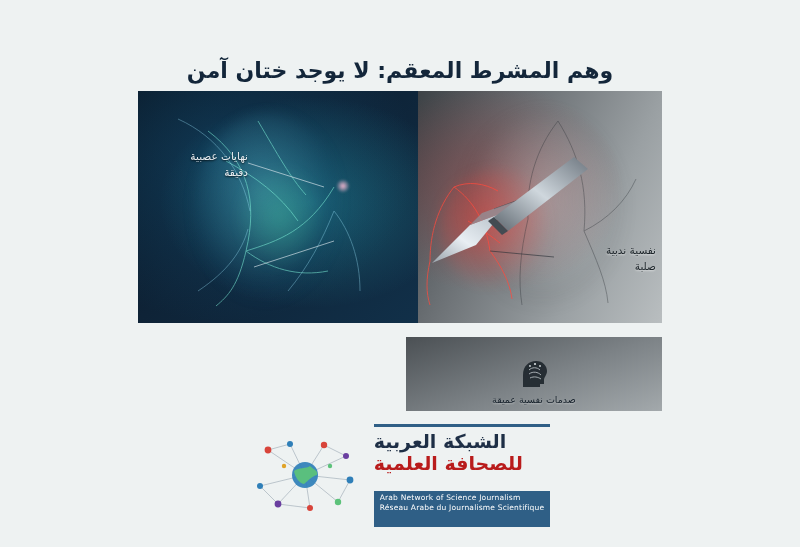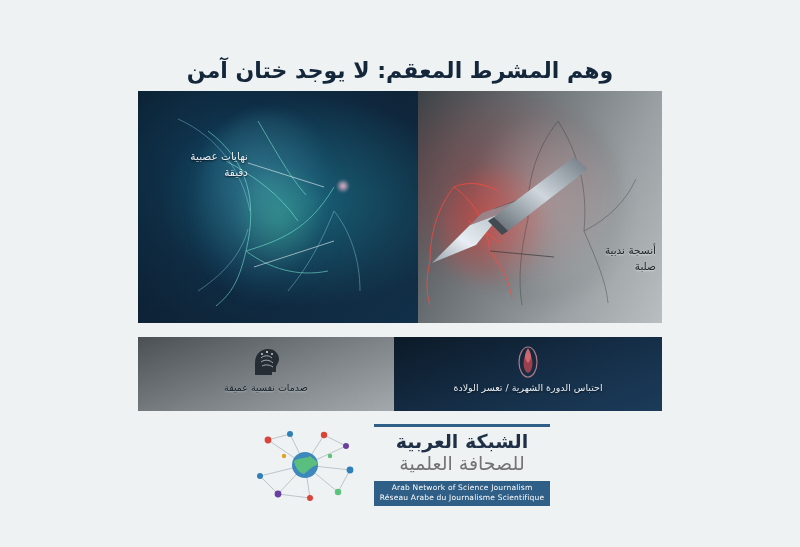--- a/index.html
+++ b/index.html
@@ -114,21 +114,21 @@
     display: flex;
   }
   .panel {
     position: relative;
     height: 74px;
     display: flex;
     flex-direction: column;
     align-items: center;
     justify-content: flex-start;
     box-sizing: border-box;
-    padding-top: 7px;
+    padding-top: 19px;
   }
   .panel-left {
     width: 268px;
     background: linear-gradient(160deg, #0c1a28 0%, #16304a 60%, #1b3b59 100%);
   }
   .panel-right {
     width: 256px;
     background: linear-gradient(160deg, #4b5054 0%, #7d8387 55%, #a3a9ac 100%);
   }
   .panel-icon { height: 36px; display: flex; align-items: center; justify-content: center; }
@@ -146,44 +146,44 @@
     position: absolute;
     left: 0;
     top: 424px;
     width: 800px;
     display: flex;
     align-items: center;
     justify-content: center;
     gap: 14px;
   }
   .logo-text {
-    text-align: center;
+    text-align: left;
     direction: rtl;
     position: relative;
   }
   .logo-ar1 {
     font-size: 19px;
     font-weight: bold;
     color: #1e2f46;
     letter-spacing: 0px;
     line-height: 1.15;
   }
   .logo-ar2 {
     font-size: 19px;
-    font-weight: normal;
-    color: #737373;
+    font-weight: bold;
+    color: #b91c1c;
     line-height: 1.15;
   }
   .logo-en {
-    margin-top: 6px;
+    margin-top: 16px;
     background: #2f5f86;
     color: #fff;
     font-size: 7.5px;
     direction: ltr;
-    padding: 2px 6px 3px 6px;
+    padding: 2px 6px 14px 6px;
     line-height: 1.35;
     letter-spacing: 0.2px;
   }
   .logo-bar-top {
     height: 3px;
     background: #2f5f86;
     margin-bottom: 4px;
   }
   .net-mark { width: 110px; height: 78px; }
 </style>
@@ -259,36 +259,26 @@
         </linearGradient>
       </defs>
       <polygon points="8,112 46,74 78,62 52,94" fill="url(#blade)"></polygon>
       <polygon points="46,74 78,62 92,50 58,62" fill="#8e979f" opacity="0.7"></polygon>
       <polygon points="70,66 150,6 164,18 84,80" fill="url(#handle)"></polygon>
       <polygon points="70,66 84,80 78,84 64,70" fill="#434b52"></polygon>
     </svg>
 
     <div class="lbl lbl-nerve">نهايات عصبية
 دقيقة</div>
-    <div class="lbl dark lbl-scar">أنسجة ندبية
+    <div class="lbl dark lbl-scar">نفسية ندبية
 صلبة</div>
   </div>
 
   <div class="panels">
 
-    <div class="panel panel-left">
-      <div class="panel-icon">
-        <svg width="30" height="34" viewBox="0 0 30 34">
-          <ellipse cx="15" cy="17" rx="9" ry="15" fill="none" stroke="#c98a95" stroke-width="1.2" opacity="0.85"></ellipse>
-          <ellipse cx="15" cy="18" rx="4.5" ry="10" fill="#b4434f" opacity="0.85"></ellipse>
-          <path d="M15,3 C11,9 11,14 15,18 C19,14 19,9 15,3 Z" fill="#d86b72" opacity="0.9"></path>
-        </svg>
-      </div>
-      <div class="panel-cap">احتباس الدورة الشهرية / تعسر الولادة</div>
-    </div>
 
     <div class="panel panel-right">
       <div class="panel-icon">
         <svg width="34" height="32" viewBox="0 0 34 32">
           <path d="M6,29 L6,17 C6,8 12,3 19,3 C26,3 30,8 30,13 C30,17 27,19 27,22 L27,26 L23,26 L23,29 Z" fill="#1d252b" opacity="0.9"></path>
           <g stroke="#cfd6da" stroke-width="0.9" fill="none" opacity="0.85">
             <path d="M12,12 C15,9 20,9 23,12"></path>
             <path d="M12,16 C16,13 21,14 24,17"></path>
             <path d="M13,20 C17,18 21,19 24,21"></path>
           </g>

